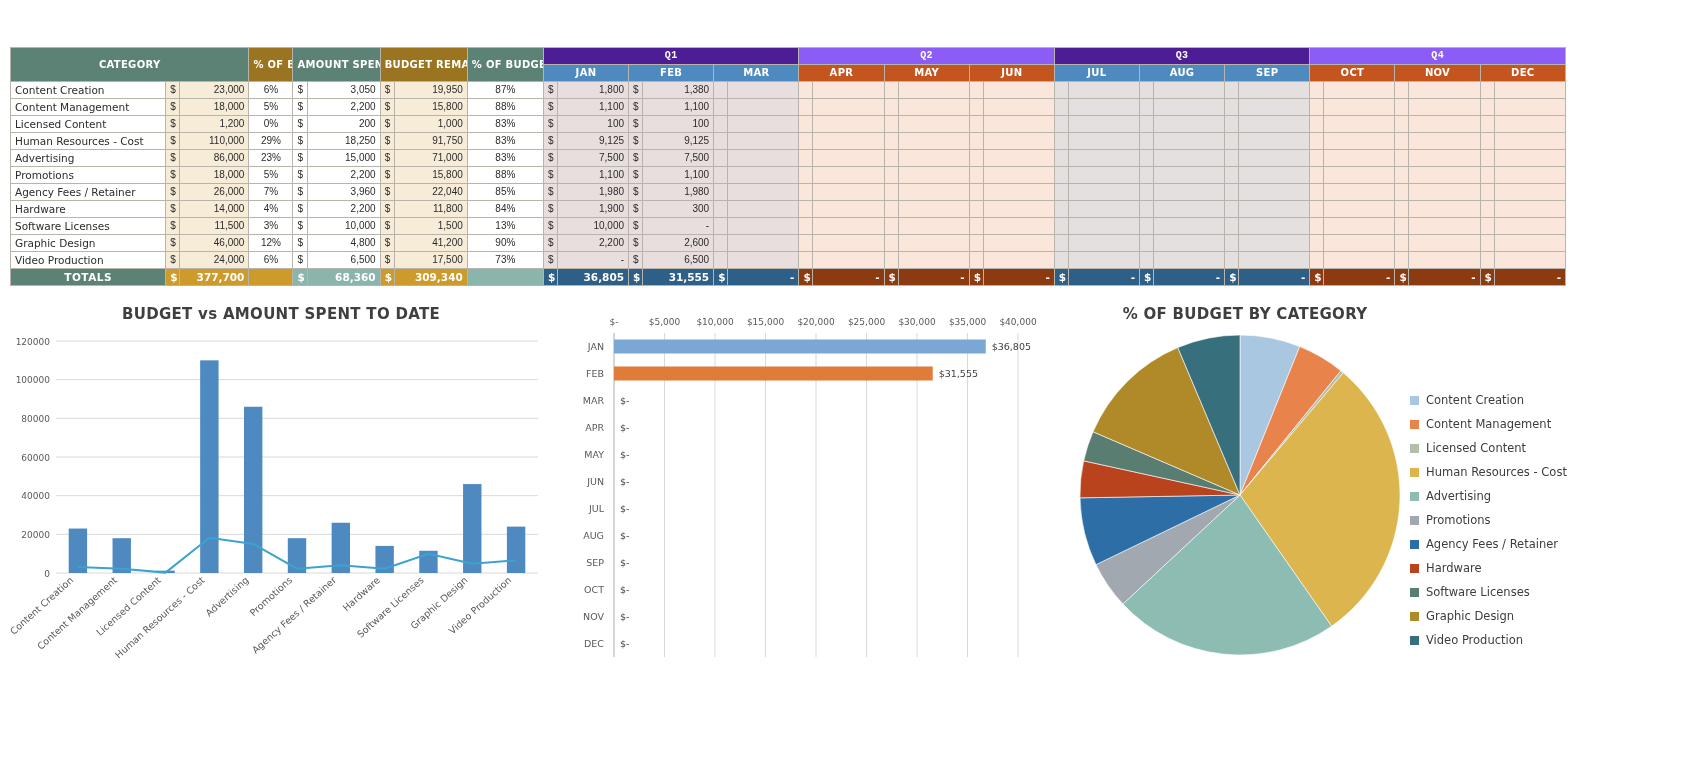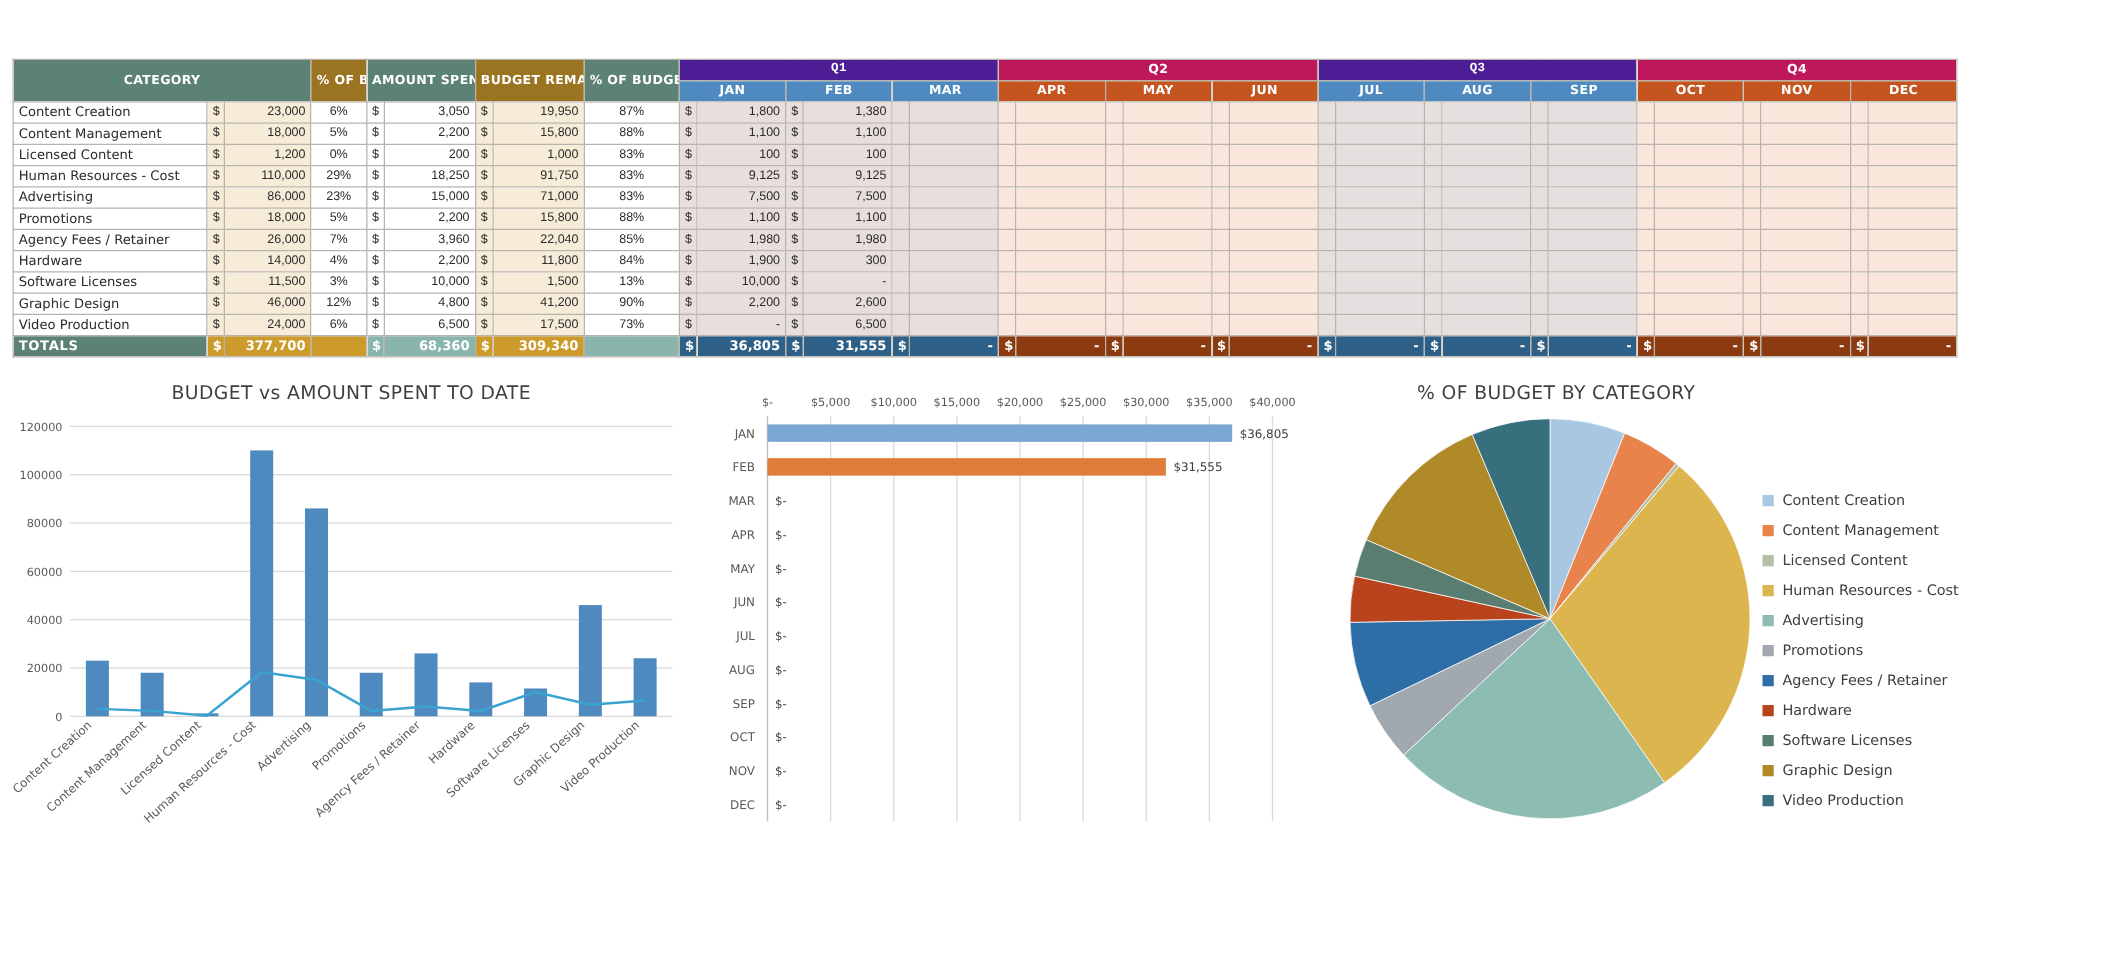--- a/index.html
+++ b/index.html
@@ -50,53 +50,54 @@
     color: #ffffff;
     font-weight: bold;
     text-align: center;
     font-size: 10px;
     letter-spacing: 0.3px;
     font-family: "DejaVu Sans", sans-serif;
   }
   .hdr-teal  { background: #5b8274; }
   .hdr-gold  { background: #9a7420; }
   .hdr-qblue { background: #4c1d95; font-family: Liberation Mono, monospace; }
-  .hdr-qbrwn { background: #be185d; }
+  .hdr-qbrwn { background: #8b5cf6; font-family: Liberation Mono, monospace; }
   .hdr-mblue { background: #4e8ac0; }
   .hdr-mbrwn { background: #c4551f; }
 
   .cat-cell { text-align: left; background: #ffffff; padding-left: 6px; font-size: 10.5px;
               font-family: "DejaVu Sans", sans-serif; }
   .cur { text-align: left;  width: 12px; }
   .num { text-align: right; }
   .pct { text-align: center; background: #ffffff; }
   .bg-cream  { background: #f6ecd8; }
   .bg-white  { background: #ffffff; }
   .bg-q1     { background: #e7dedd; }
   .bg-q2     { background: #fae6da; }
   .bg-q3     { background: #e4e0e0; }
   .bg-q4     { background: #fae6da; }
 
   .tot-row td { height: 19px; font-weight: bold; color: #ffffff;
                 font-family: "DejaVu Sans", sans-serif; font-size: 10.5px; }
-  .tot-label { background: #5b8274; text-align: left; padding-right: 8px; letter-spacing: .5px;}
+  .tot-label { background: #5b8274; text-align: center; padding-right: 8px; letter-spacing: .5px;}
   .tot-gold  { background: #cd9b2b; }
   .tot-teal  { background: #8ab5ac; }
   .tot-blue  { background: #2e5f86; }
   .tot-brwn  { background: #8c3b10; }
 
   
 
   
   .chart-title {
     text-align: center;
     font-size: 15px;
     color: #3f3f3f;
     font-family: "DejaVu Sans", sans-serif;
     letter-spacing: .3px;
+    font-weight: bold;
   }
   #chart1 { position: absolute; left: 8px;   top: 305px; width: 546px; height: 455px; }
   #chart2 { position: absolute; left: 556px; top: 305px; width: 520px; height: 400px; }
   #chart3 { position: absolute; left: 1080px;top: 305px; width: 610px; height: 400px; }
 
   .legend-row { display: flex; align-items: center; margin-bottom: 4px; }
   .legend-swatch { width: 9px; height: 9px; margin-right: 7px; flex: 0 0 auto; }
   .legend-text { font-size: 11.5px; color: #3d3d3d; font-family: "DejaVu Sans", sans-serif;
                  white-space: nowrap; }
 

